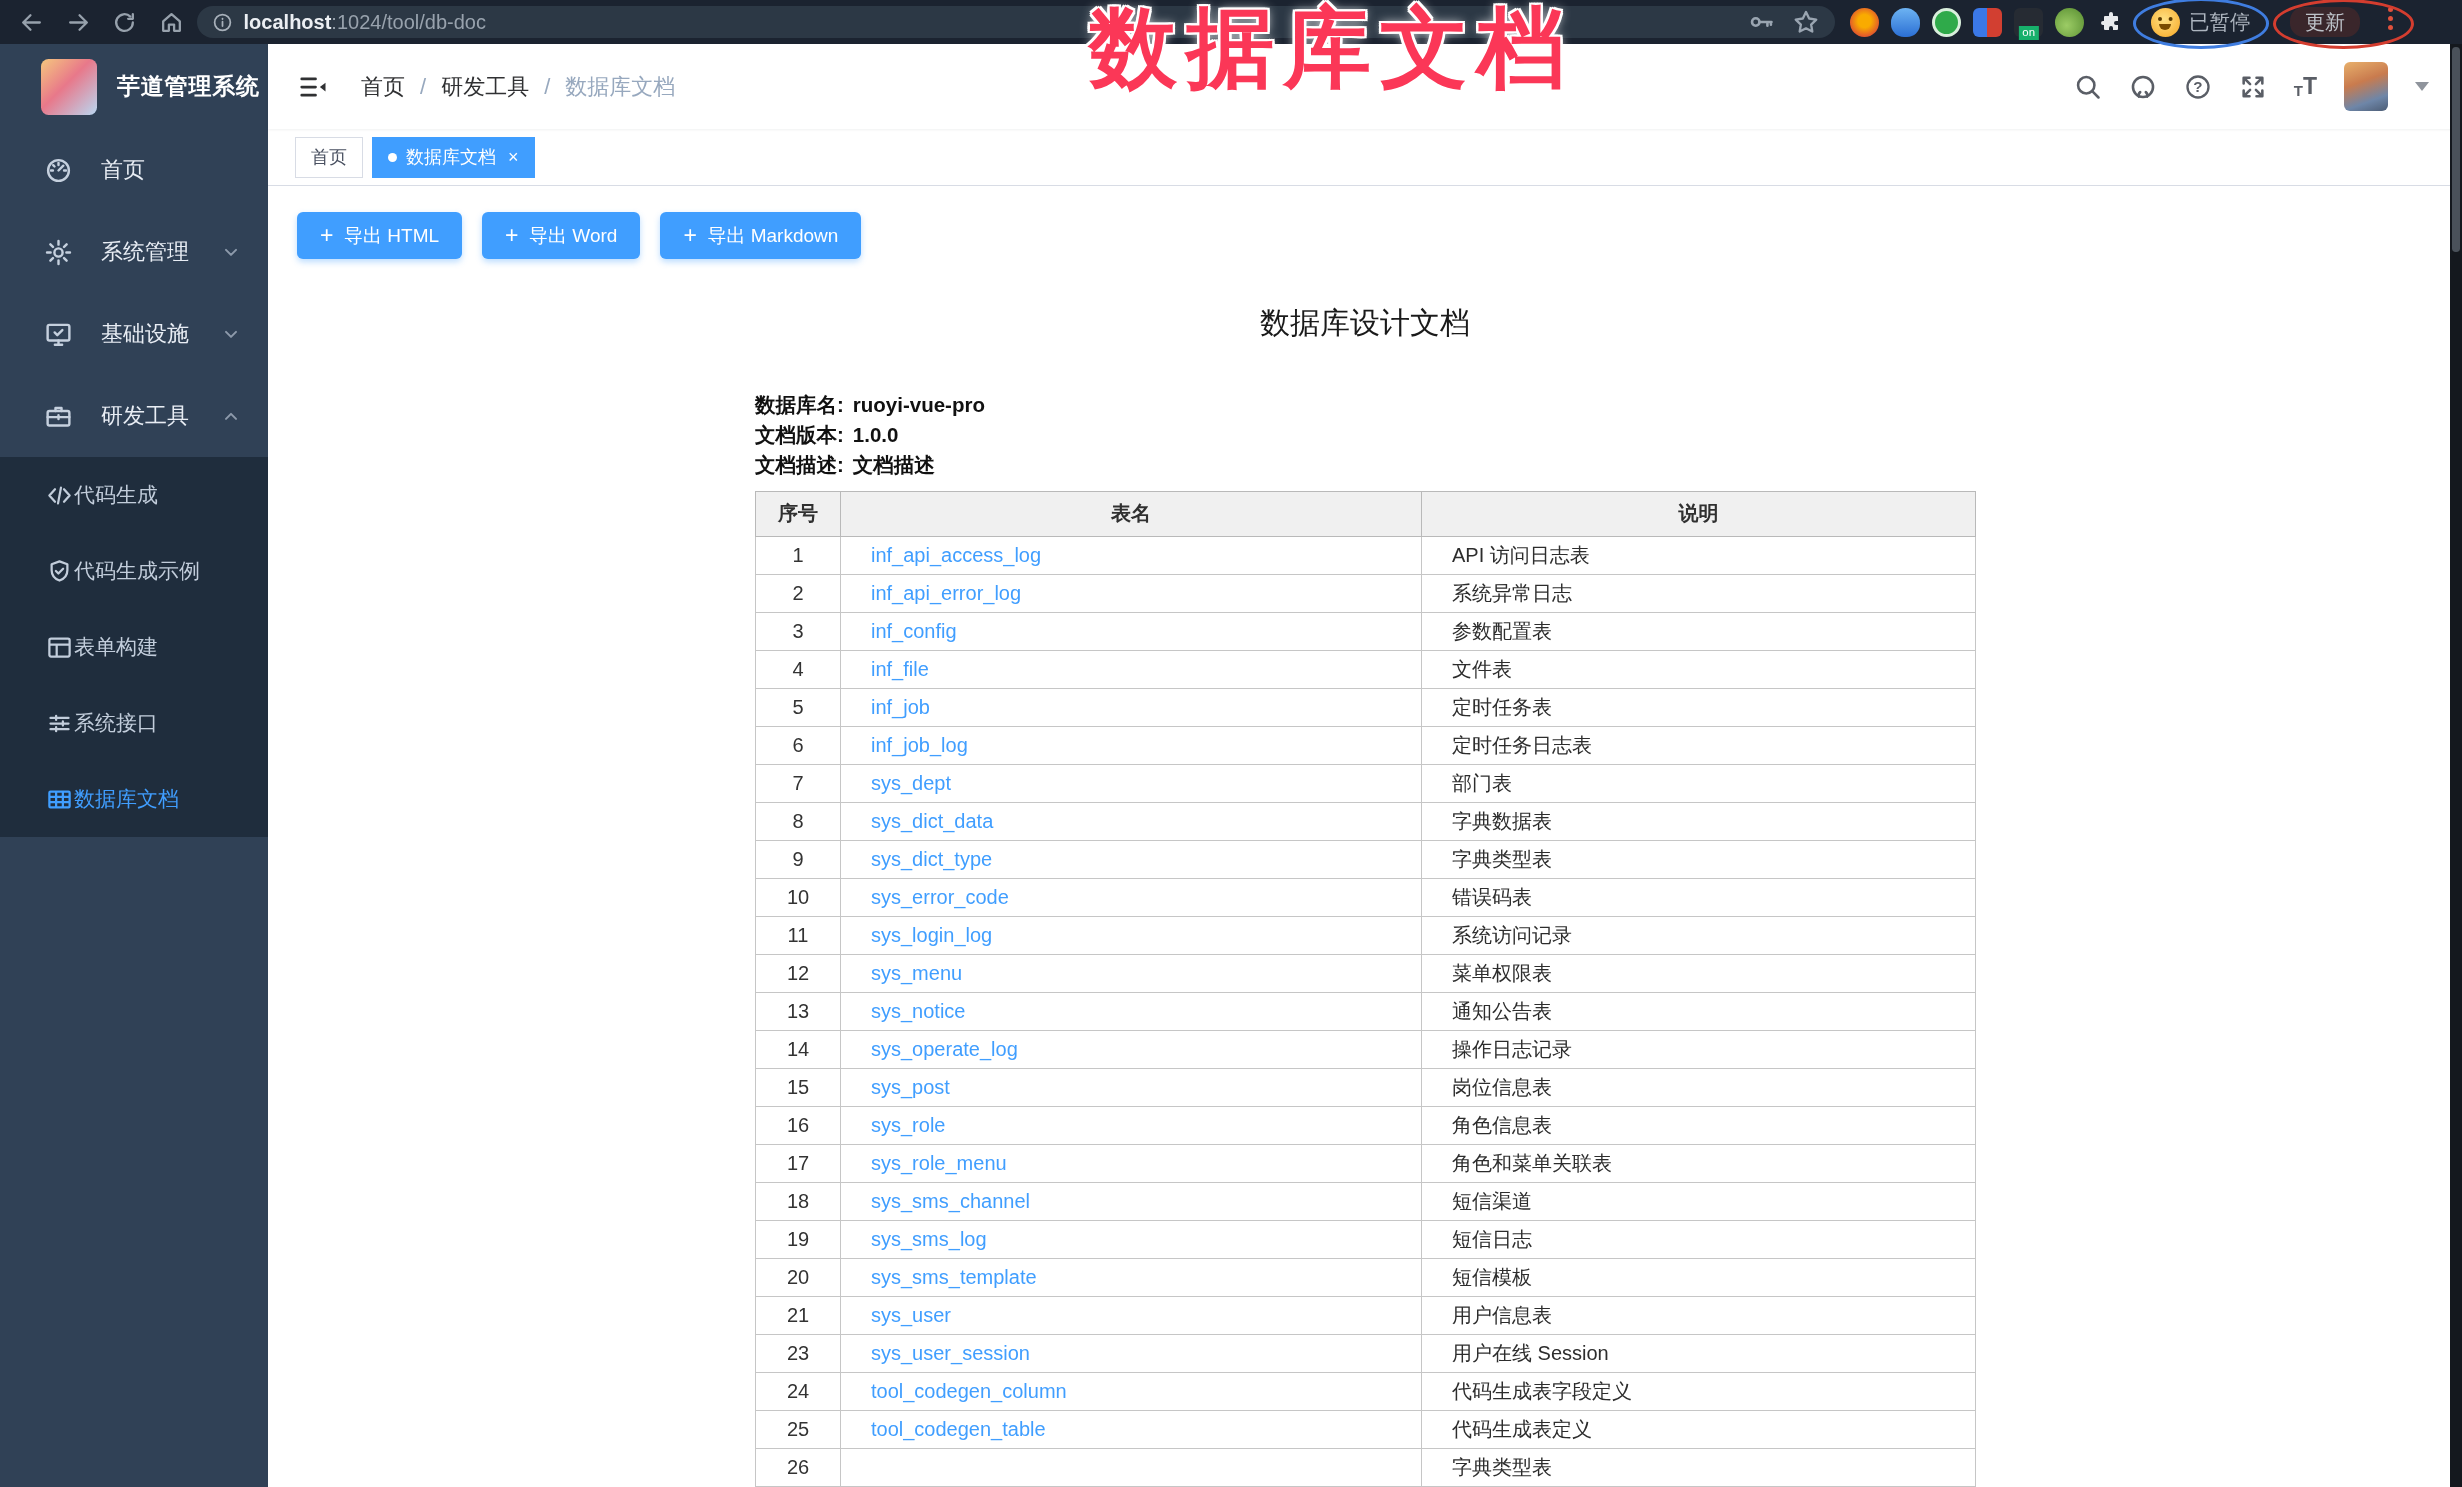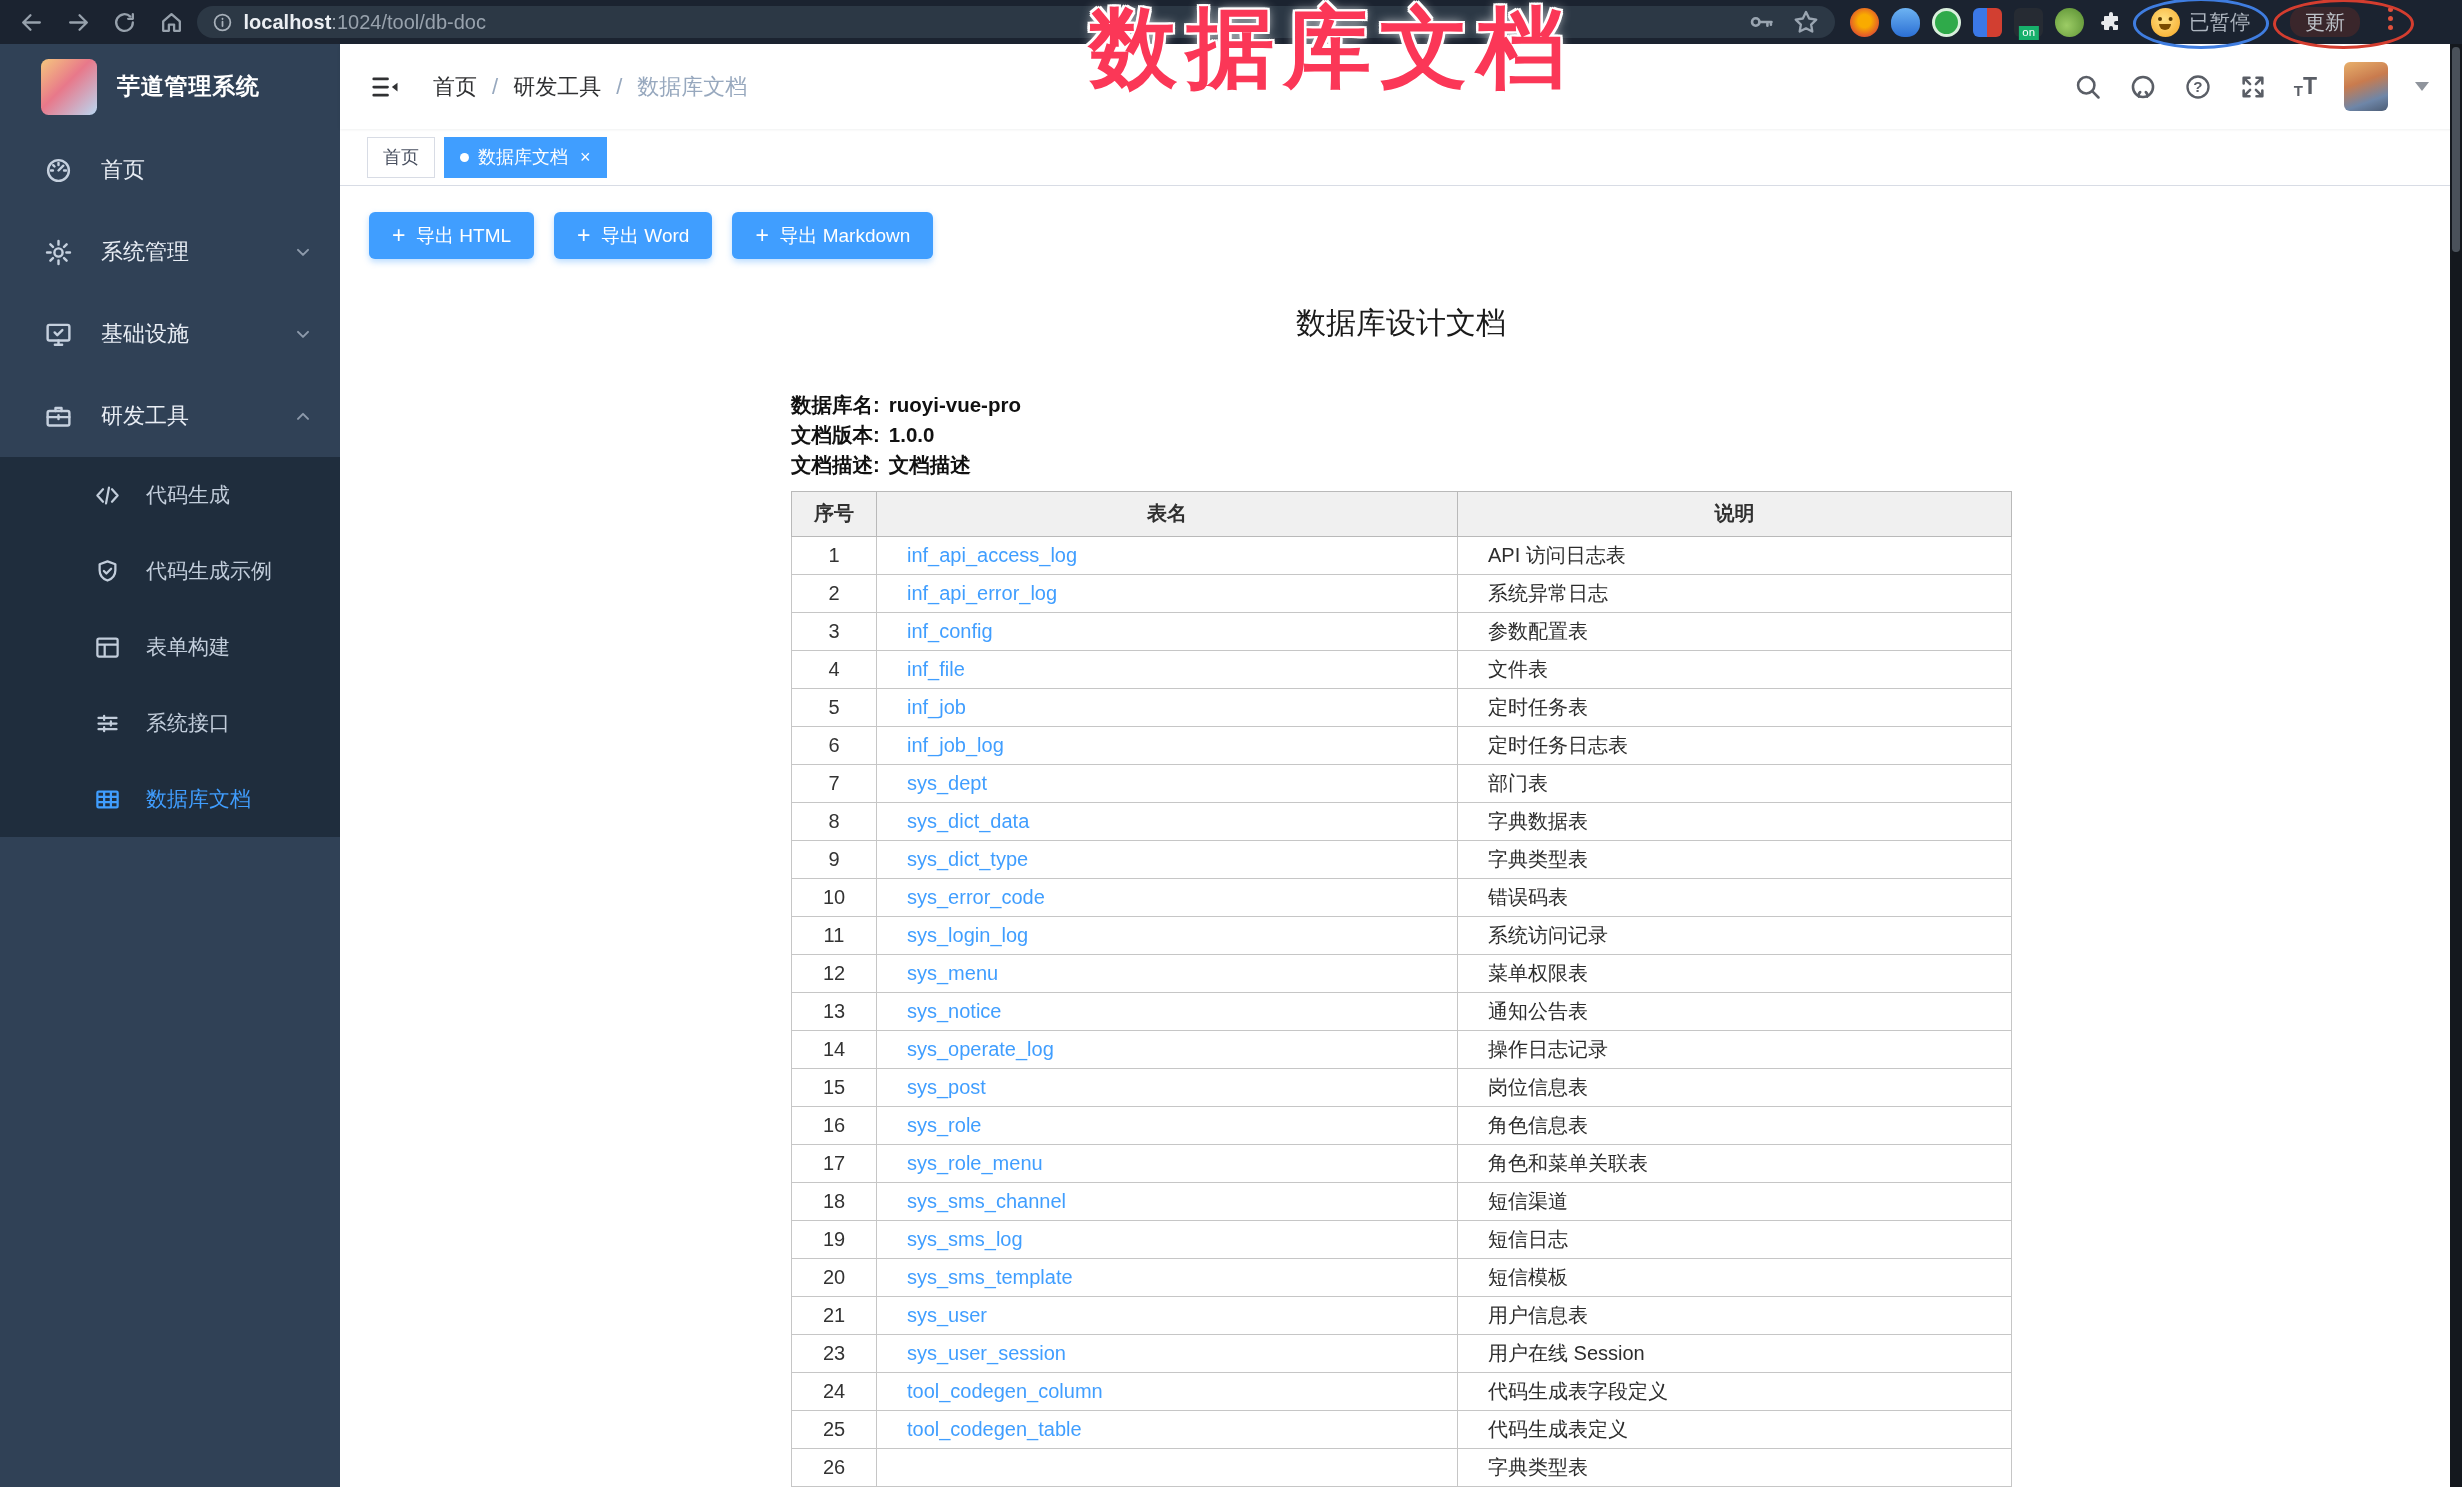--- a/index.html
+++ b/index.html
@@ -41,33 +41,33 @@
   .oval-blue{inset:-4.6px -4.6px -7.6px -4.6px;border:3px solid #3f7de0;}
   .update-group{display:flex;gap:23px;position:relative;padding:4.6px 10.6px;margin-left:10.6px;}
   .update-chip{background:#3a262b;border-radius:13.7px;height:30px;display:flex;align-items:center;
                padding:0 15px;color:#bcc1c8;font-size:20px;}
   .kebab{display:flex;flex-direction:column;gap:3.8px;padding:0 4.6px;}
   .kebab i{width:5.3px;height:5.3px;border-radius:50%;background:#e0513c;}
   .oval-red{inset:-3px -6px -7.6px -6px;border:3px solid #d43d2f;}
 
   
   .app{display:flex;height:1444px;}
-  .sidebar{width:340px;flex-shrink:0;background:#304156;color:#c8d3e0;}
+  .sidebar{width:268px;flex-shrink:0;background:#304156;color:#c8d3e0;}
   .logo-row{height:85px;display:flex;align-items:center;padding-left:41px;gap:20px;}
   .logo-img{width:56px;height:56px;border-radius:7.6px;
             background:linear-gradient(135deg,#f5c77e 0%,#e8788a 45%,#b9d8f2 100%);}
   .logo-title{font-size:23px;font-weight:bold;color:#fff;letter-spacing:0.8px;}
   .menu-item{height:82px;display:flex;align-items:center;padding:0 27px 0 42px;gap:27px;
              font-size:22px;color:#e8edf4;cursor:pointer;}
   .menu-item .mi-icon{width:32px;height:32px;color:#c5d0de;display:flex;align-items:center;justify-content:center;}
   .menu-item .mi-icon svg{width:29px;height:29px;}
   .menu-item .chev{margin-left:auto;color:#8d9aab;display:flex;}
   .menu-item .chev svg{width:20px;height:20px;}
   .submenu{background:#1f2d3d;}
-  .submenu-item{height:76px;display:flex;align-items:center;padding-left:92px;gap:24px;
+  .submenu-item{height:76px;display:flex;align-items:center;padding-left:44px;
                 font-size:21px;color:#c2cddb;cursor:pointer;}
   .submenu-item .mi-icon{width:30px;height:30px;color:#c2cddb;display:flex;align-items:center;justify-content:center;}
   .submenu-item .mi-icon svg{width:27px;height:27px;}
   .submenu-item.active{color:#409eff;}
   .submenu-item.active .mi-icon{color:#409eff;}
 
   .main{flex:1;display:flex;flex-direction:column;background:#fff;min-width:0;}
   .app-header{height:85px;display:flex;align-items:center;padding:0 33px 0 30px;
               box-shadow:0 0.8px 3px rgba(0,21,41,.08);position:relative;z-index:2;background:#fff;}
   .hamburger{color:#303133;display:flex;cursor:pointer;}

